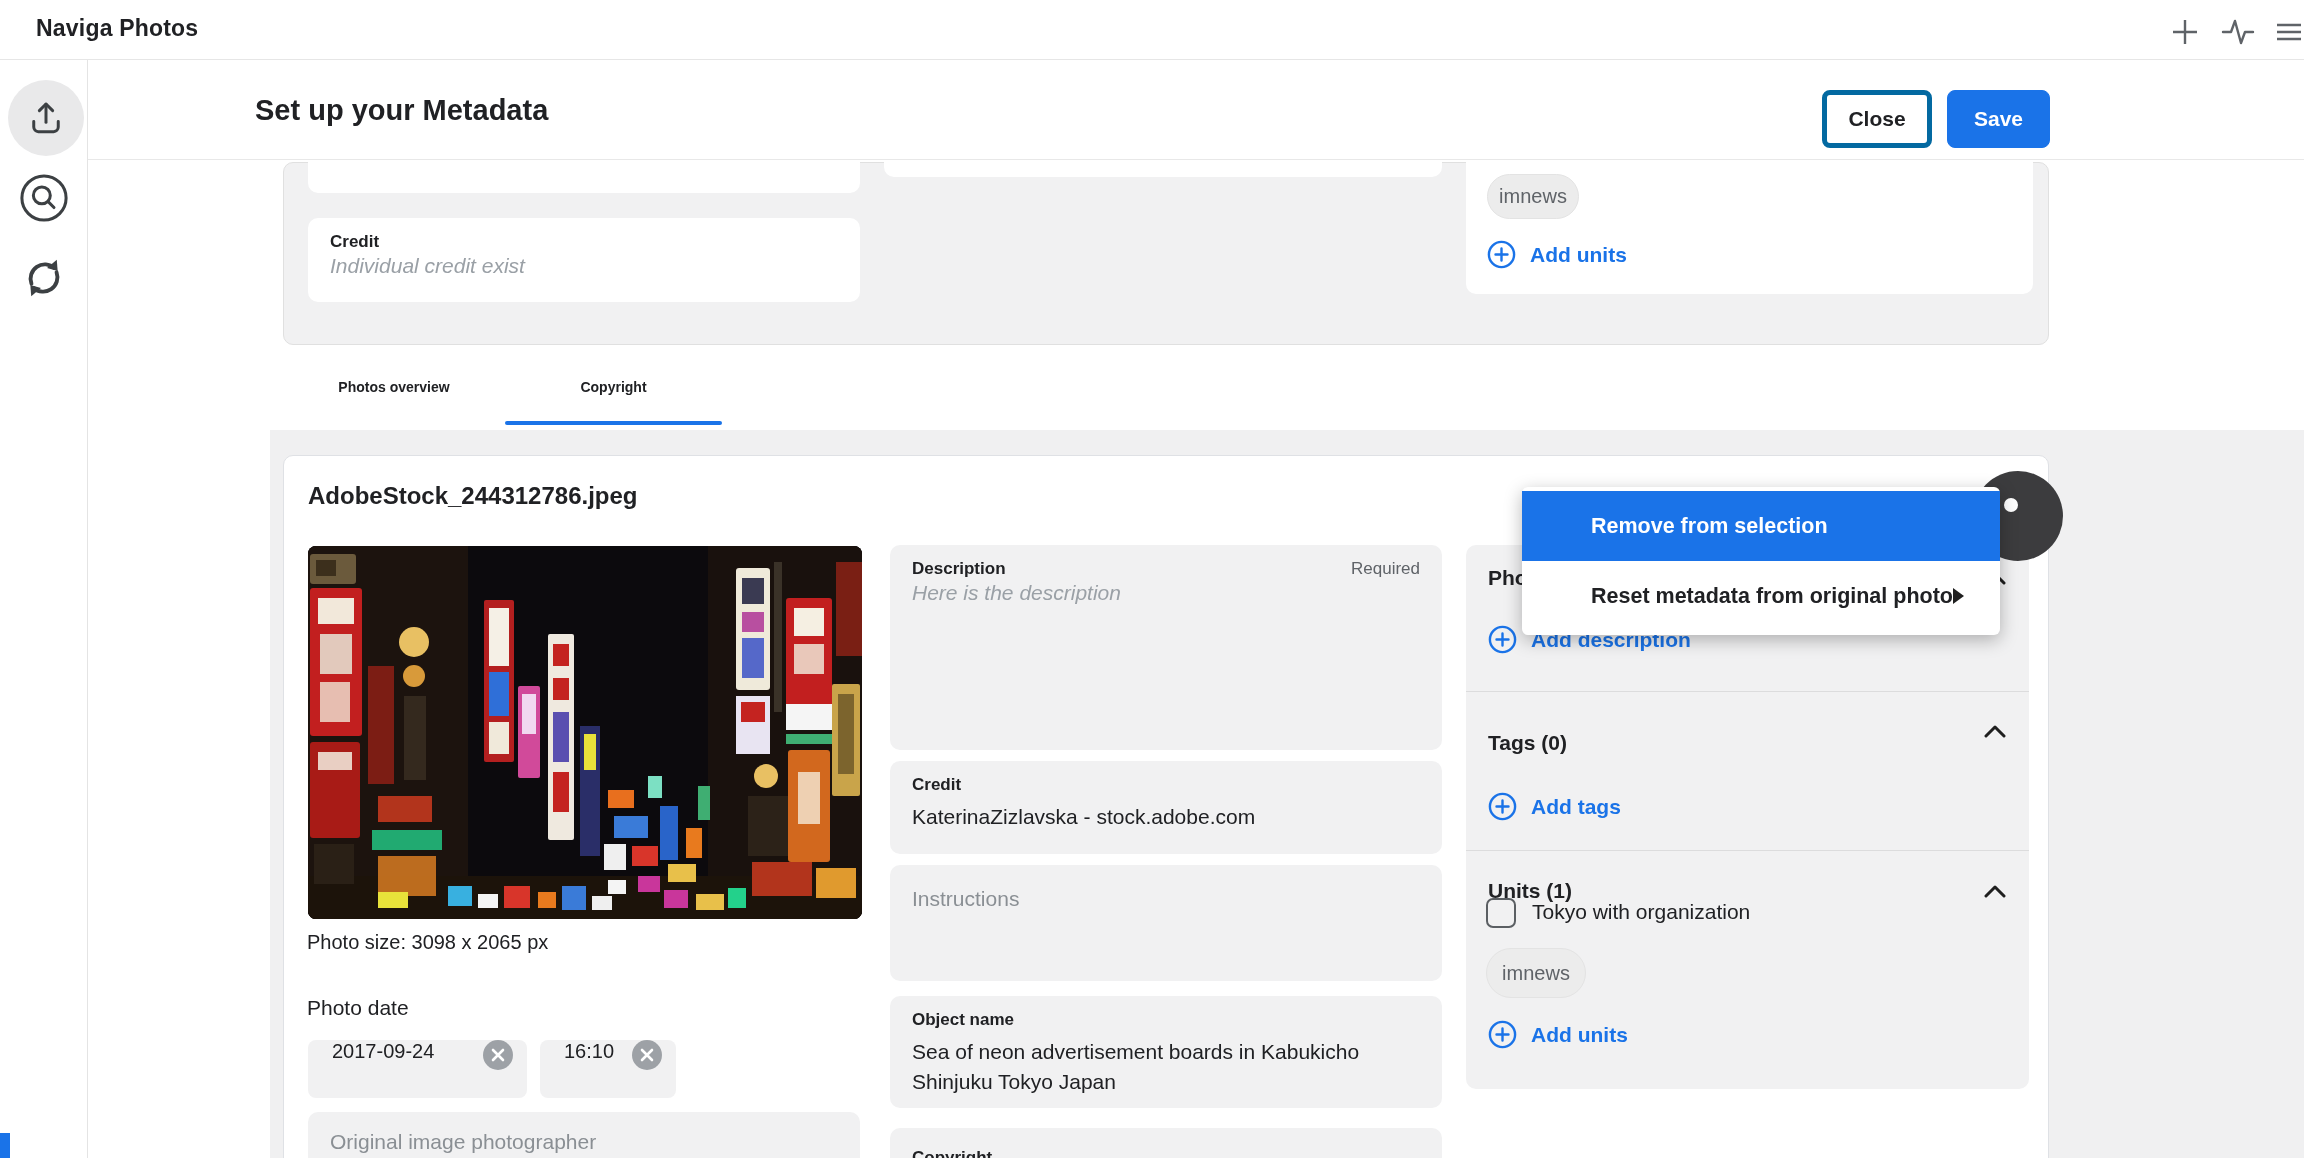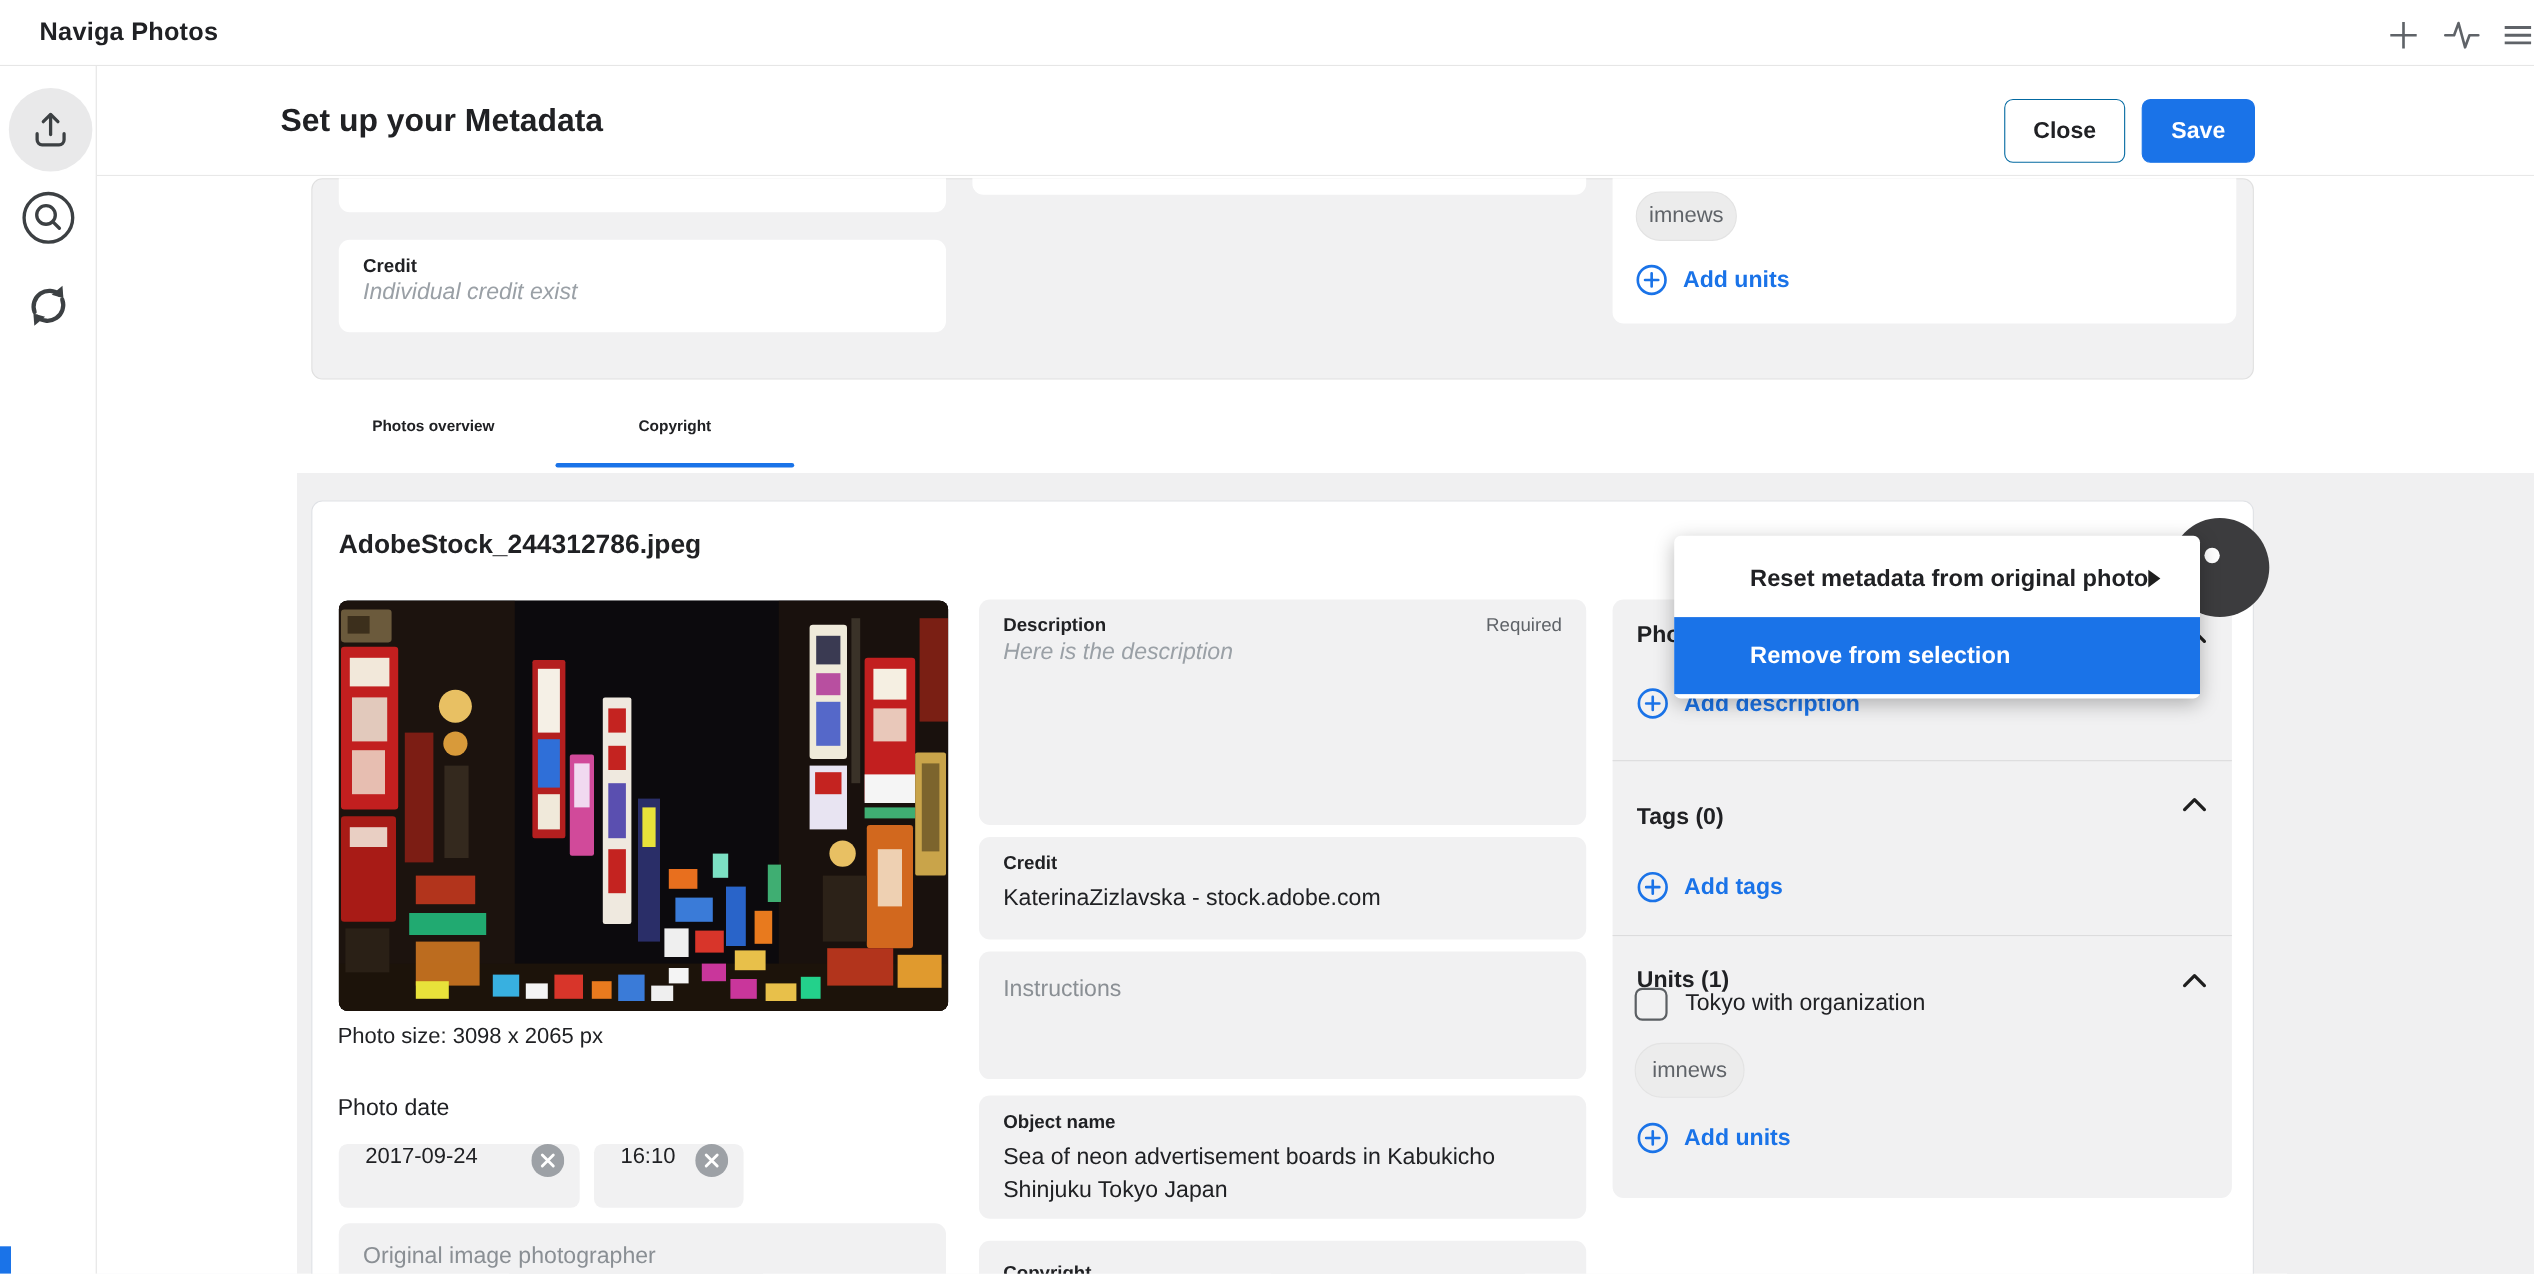--- a/index.html
+++ b/index.html
@@ -24,21 +24,21 @@
   .rail { left:0; top:60px; width:88px; height:1098px; background:#fff; border-right:1px solid #e4e4e4; z-index:25; }
   .rail-circle { left:8px; top:80px; width:76px; height:76px; border-radius:50%; background:#e9e9ea; display:flex; align-items:center; justify-content:center; }
   .rail-icon { width:52px; height:52px; display:flex; align-items:center; justify-content:center; color:#3c4043; }
   .ri-search { left:18px; top:172px; }
   .ri-sync { left:18px; top:252px; }
 
   
   .hdr-rule { left:88px; top:159px; width:2216px; height:1px; background:#e8e8e8; }
   .page-title { left:255px; top:94px; font-size:29px; font-weight:bold; }
   .btn { display:flex; align-items:center; justify-content:center; border-radius:8px; font-size:21px; font-weight:bold; cursor:pointer; }
-  .btn-close { left:1822px; top:90px; width:110px; height:58px; background:#fff; border:1px solid #0369a1; color:#202124; }
+  .btn-close { left:1822px; top:90px; width:110px; height:58px; background:#fff; border:5px solid #0369a1; color:#202124; }
   .btn-save { left:1947px; top:90px; width:103px; height:58px; background:var(--accent,#1a73e8); color:#fff; border:1px solid var(--accent,#1a73e8); }
 
   
   .top-panel { left:283px; top:162px; width:1766px; height:183px; background:var(--panel_bg,#f1f1f2); border:1px solid var(--border,#e0e0e0); border-radius:10px; overflow:hidden; }
   .stub { background:#fff; border-radius:0 0 10px 10px; }
   .stub-l { left:25px; top:0; width:552px; height:31px; }
   .stub-m { left:601px; top:0; width:558px; height:15px; }
   .card-r-top { left:1183px; top:0; width:567px; height:132px; background:#fff; border-radius:0 0 10px 10px; }
   .field-card { background:#fff; border-radius:10px; padding:14px 22px; }
   .fc-credit-top { left:25px; top:56px; width:552px; height:84px; }
@@ -396,20 +396,20 @@
         <path d="M14.5 8.5 V20.5 M8.5 14.5 H20.5"></path>
     </svg>
   </span>
   <span>Add units</span>
 </div>
 
 <div class="abs more-btn"></div>
 <div class="abs kebab-dot"></div>
 
 <div class="abs ctx-menu">
+  <div class="ctx-item ctx-item-hl">Remove from selection</div>
   <div class="ctx-item ctx-item-plain">
     <span>Reset metadata from original photo</span>
     <span class="submenu-arrow"></span>
   </div>
-  <div class="ctx-item ctx-item-hl">Remove from selection</div>
 </div>
 
 <div class="abs corner-accent"></div>
 
 </body></html>

